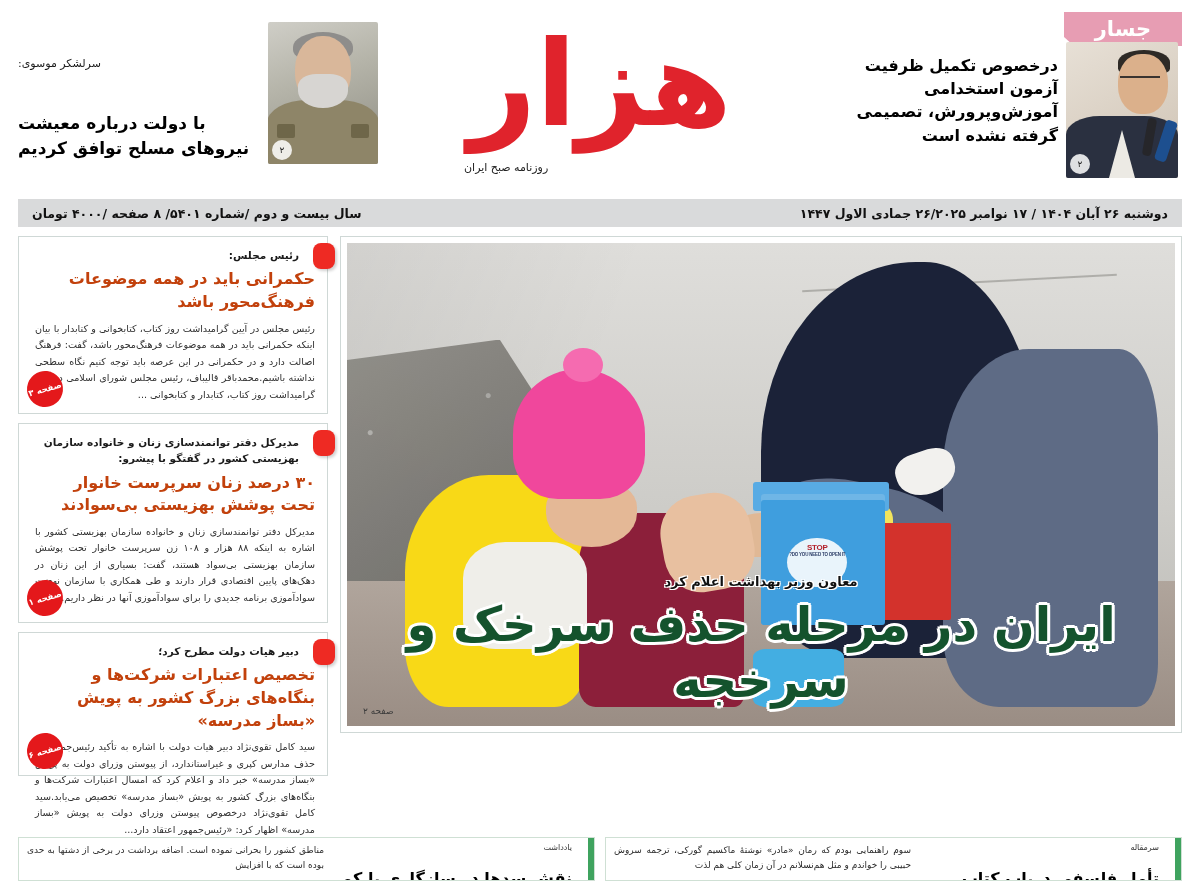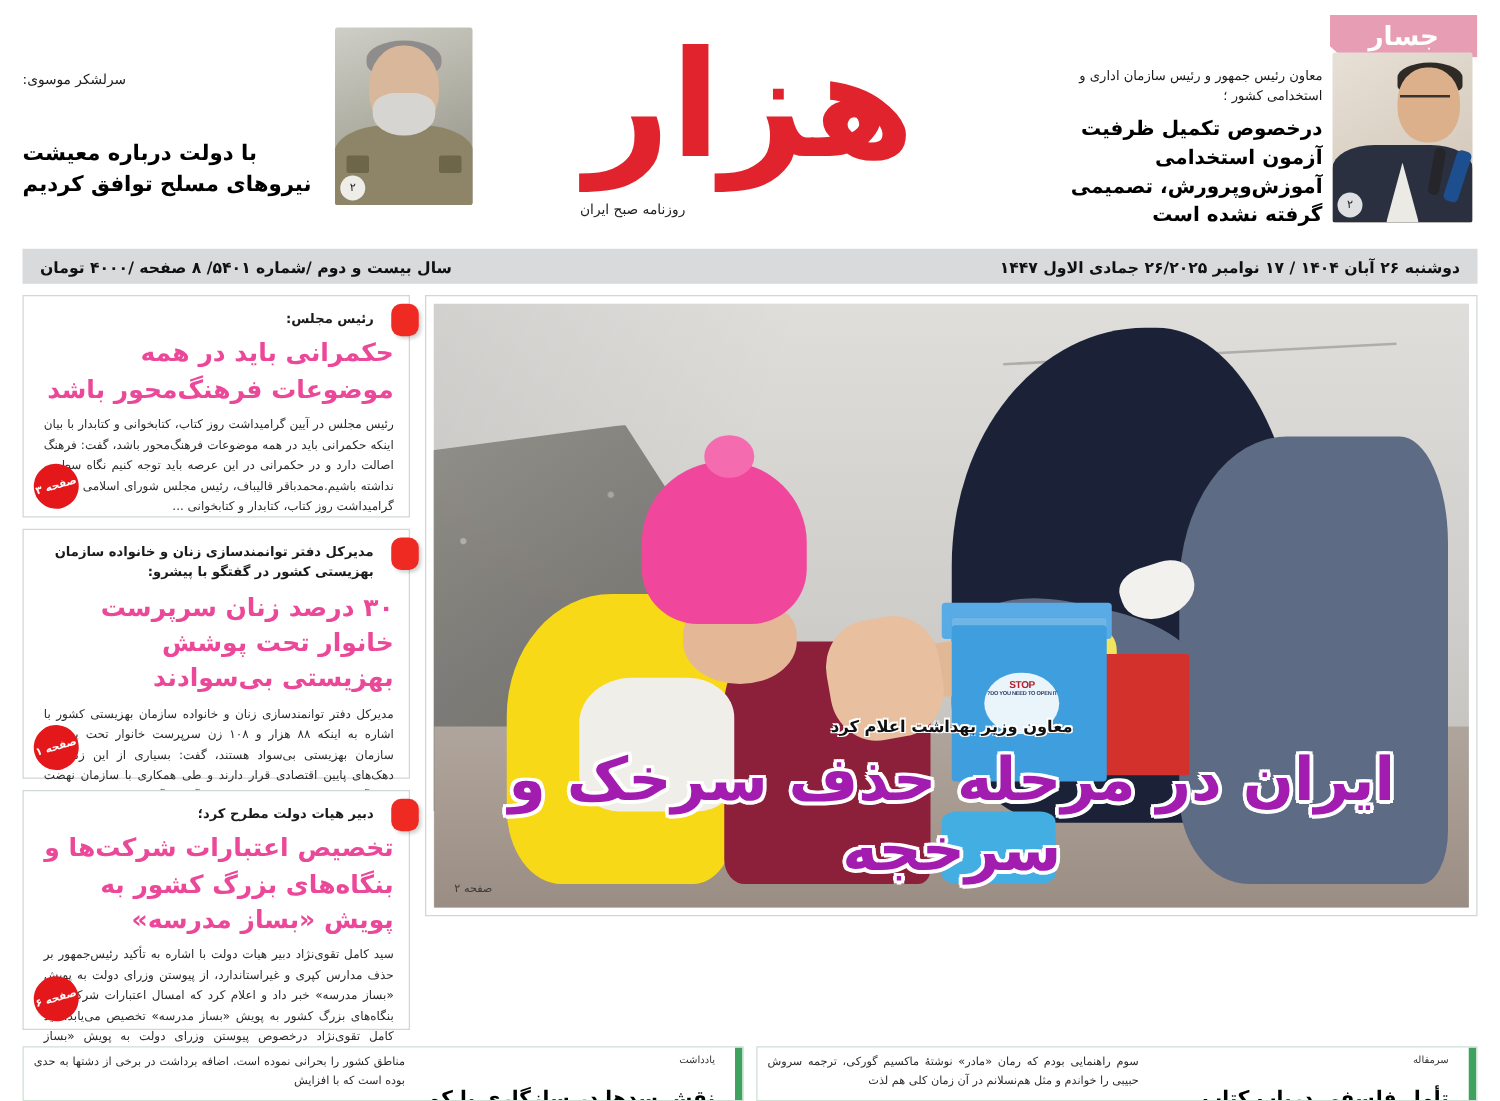--- a/index.html
+++ b/index.html
@@ -565,21 +565,21 @@
     z-index: 6;
   }
   .lead-headline {
     position: absolute;
     left: 0;
     right: 0;
     top: 73%;
     text-align: center;
     font-size: 48px;
     font-weight: bold;
-    color: #a21caf;
+    color: #14532d;
     letter-spacing: -1px;
     text-shadow:
       -2.4px -2.4px 0 #fff, 2.4px -2.4px 0 #fff,
       -2.4px  2.4px 0 #fff, 2.4px  2.4px 0 #fff,
        0px   -3px 0 #fff,  0px   3px 0 #fff,
       -3px    0px 0 #fff,  3px   0px 0 #fff;
     z-index: 6;
   }
   .lead-page-note {
     position: absolute;
@@ -601,21 +601,21 @@
   .side-item {
     position: relative;
     border: 1px solid #cfd8d6;
     background: #fff;
     padding: 10px 12px 12px 16px;
     margin-bottom: 9px;
     text-align: right;
   }
   .side-item.a1 { height: 178px; }
   .side-item.a2 { height: 200px; }
-  .side-item.a3 { height: 192px; }
+  .side-item.a3 { height: 144px; }
 
   .red-marker {
     position: absolute;
     right: -8px;
     top: 6px;
     width: 22px;
     height: 26px;
     background: #ee2a23;
     border-radius: 8px;
     box-shadow: 2px 2px 3px rgba(0,0,0,.18);
@@ -623,23 +623,23 @@
   }
   .side-kicker {
     font-size: 10.5px;
     font-weight: bold;
     color: #1b1b1b;
     line-height: 1.55;
     margin-bottom: 5px;
     padding-right: 16px;
   }
   .side-title {
-    font-size: 20px;
-    font-weight: bold;
-    color: #ec4899;
+    font-size: 16px;
+    font-weight: bold;
+    color: #c2410c;
     line-height: 1.42;
     margin-bottom: 7px;
     letter-spacing: -0.4px;
   }
   .side-body {
     font-size: 9.6px;
     color: #2d2d2d;
     line-height: 1.72;
     text-align: justify;
   }
@@ -753,21 +753,20 @@
         <div class="man-suit"></div>
         <div class="man-shirt"></div>
         <div class="man-hair"></div>
         <div class="man-head"></div>
         <div class="man-glasses"></div>
         <div class="mic2"></div>
         <div class="mic"></div>
         <div class="pagebadge-sq">۲</div>
       </div>
       <div class="teaser-right-text">
-        <div class="teaser-right-kicker">معاون رئیس جمهور و رئیس سازمان اداری و استخدامی کشور ؛</div>
         <div class="teaser-right-title">درخصوص تکمیل ظرفیت آزمون استخدامی آموزش‌وپرورش، تصمیمی گرفته نشده است</div>
       </div>
     </div>
   </div>
 
   <div class="datebar">
     <span>دوشنبه  ۲۶ آبان ۱۴۰۴ / ۱۷ نوامبر ۲۶/۲۰۲۵ جمادی الاول ۱۴۴۷</span>
     <span>سال بیست و دوم /شماره ۵۴۰۱/ ۸ صفحه /۴۰۰۰ تومان</span>
   </div>
 

